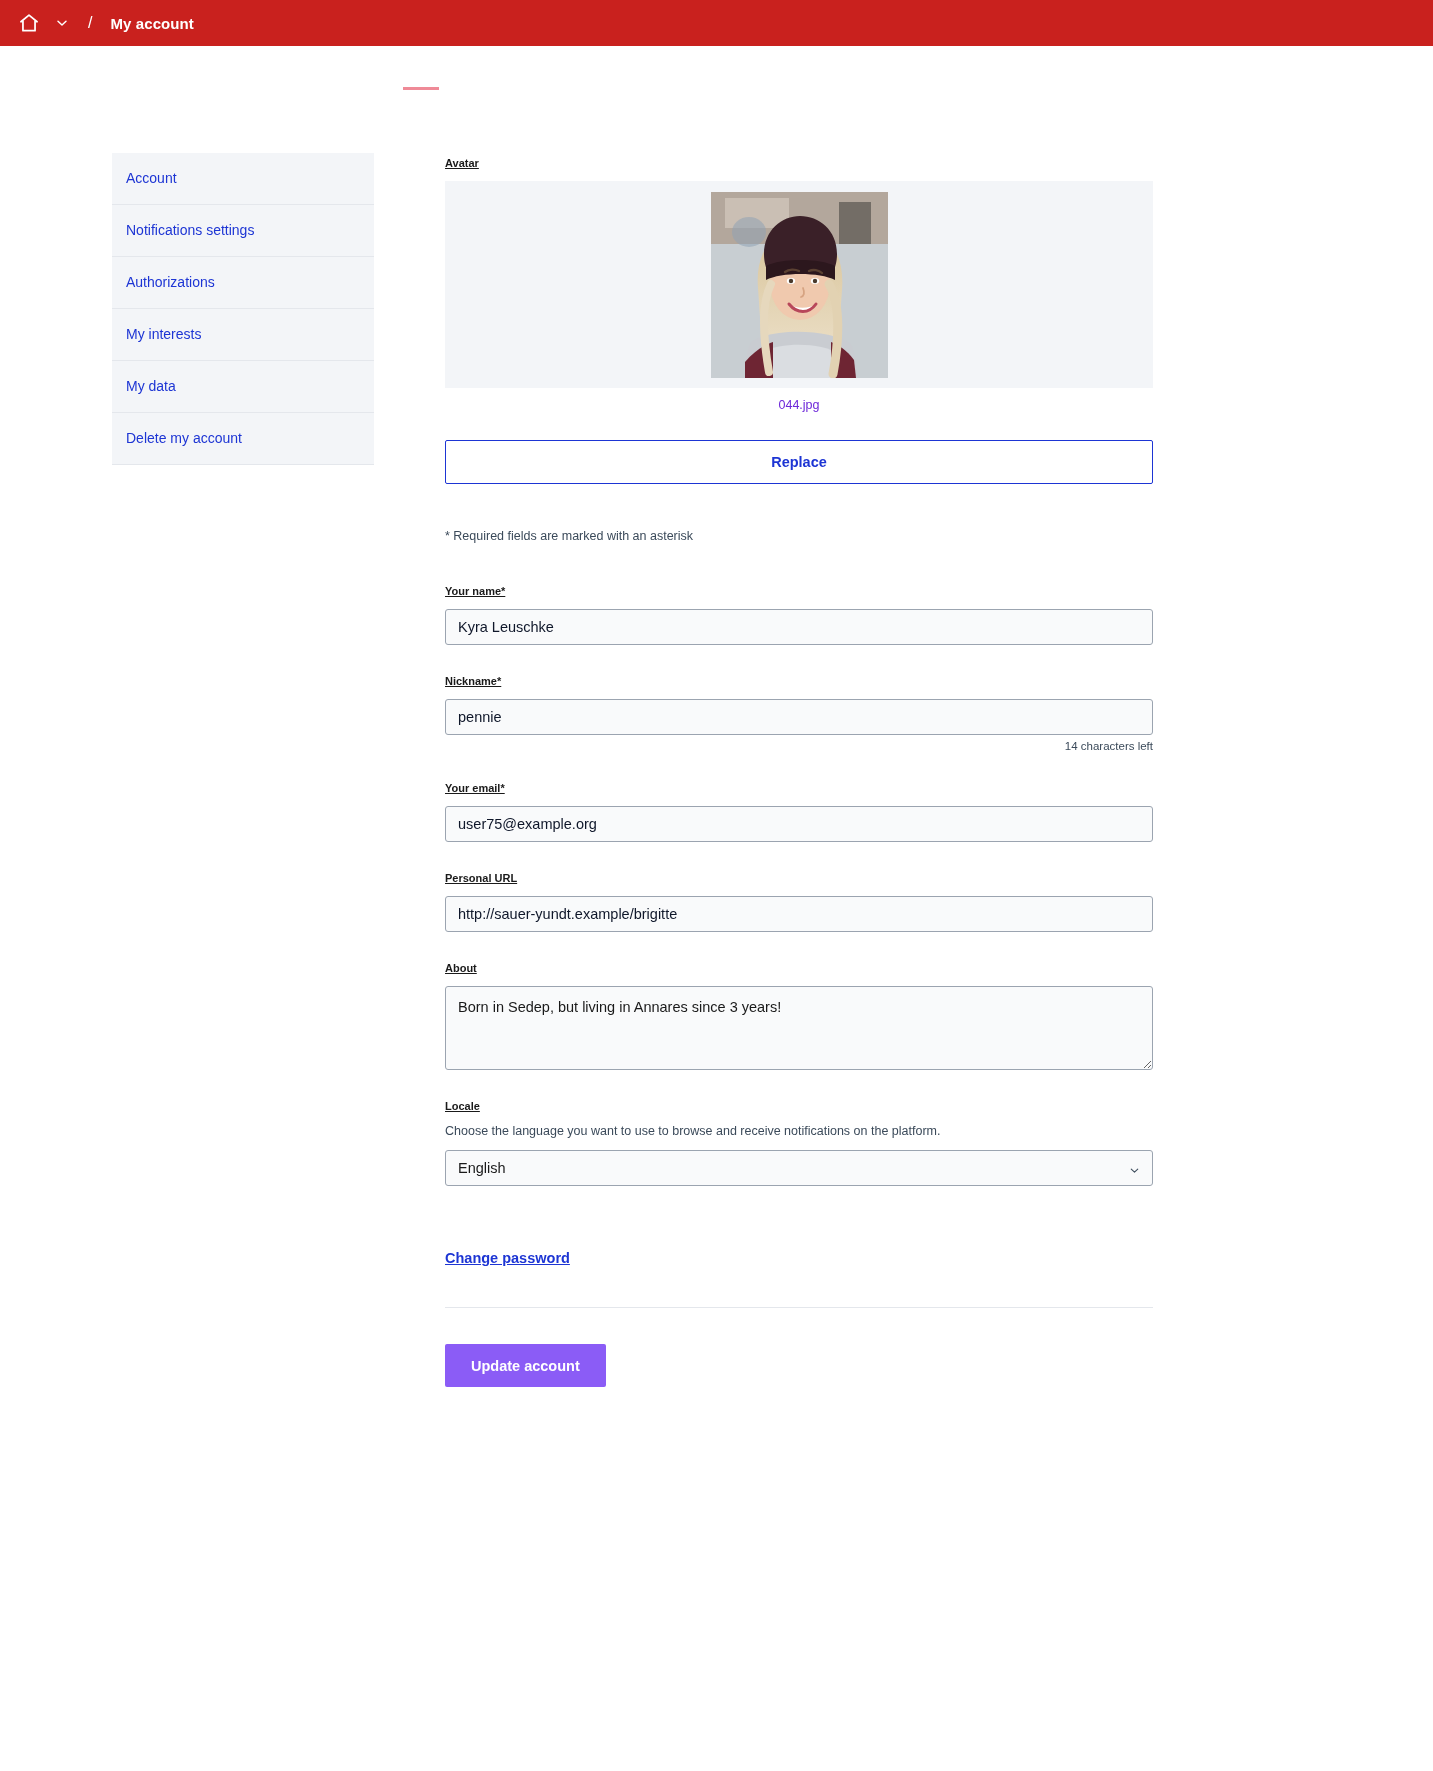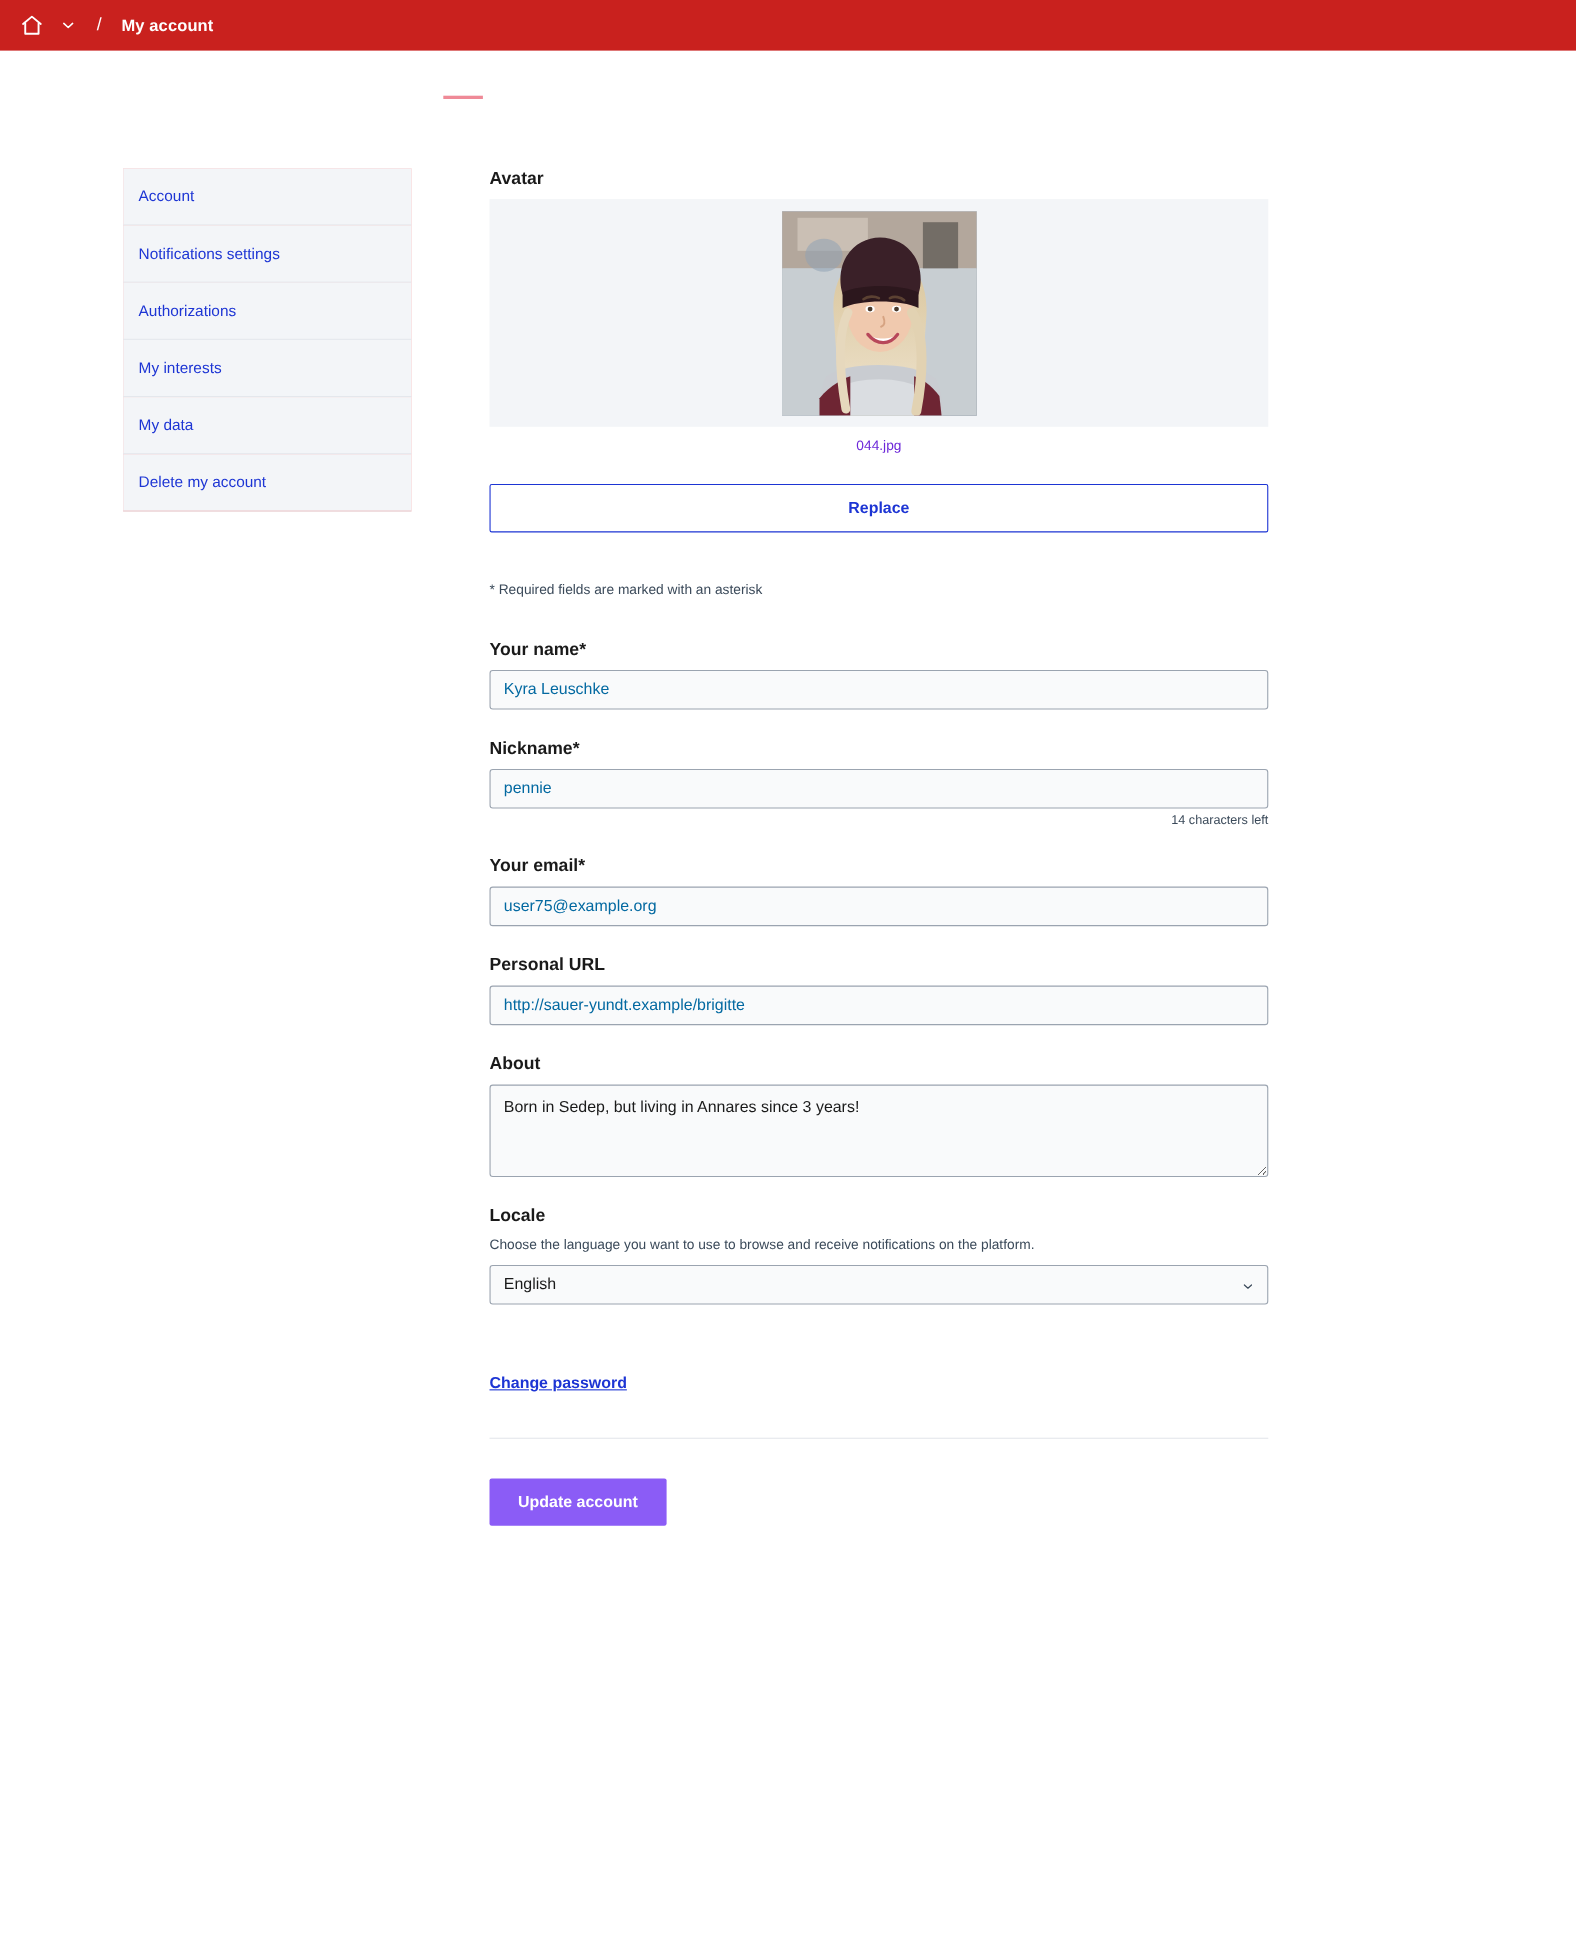--- a/index.html
+++ b/index.html
@@ -85,25 +85,26 @@
   }
   .side-item:last-child { border-bottom: none; }
 
   
   .main {
     margin-left: 71px;
     width: 708px;
   }
 
   .field-label {
-    font-size: 16px;
+    font-size: 11px;
     font-weight: 700;
     color: #1a1a1a;
     line-height: 20px;
     margin-bottom: 8px;
+    text-decoration: underline;
   }
 
   
   .avatar-box {
     background: #f3f5f8;
     height: 207px;
     display: flex;
     align-items: center;
     justify-content: center;
     margin-bottom: 10px;
@@ -148,21 +149,21 @@
   .text-input {
     display: block;
     width: 100%;
     height: 36px;
     padding: 16px 12px;
     background: #f9fafb;
     border: 1px solid #9ba4b0;
     border-radius: 3px;
     font-family: "Liberation Sans", sans-serif;
     font-size: 14.5px;
-    color: #0369a1;
+    color: #0f172a;
     outline: none;
   }
   .char-left {
     text-align: right;
     font-size: 11.5px;
     color: #3b4a5a;
     margin-top: 5px;
   }
 
   .textarea {

